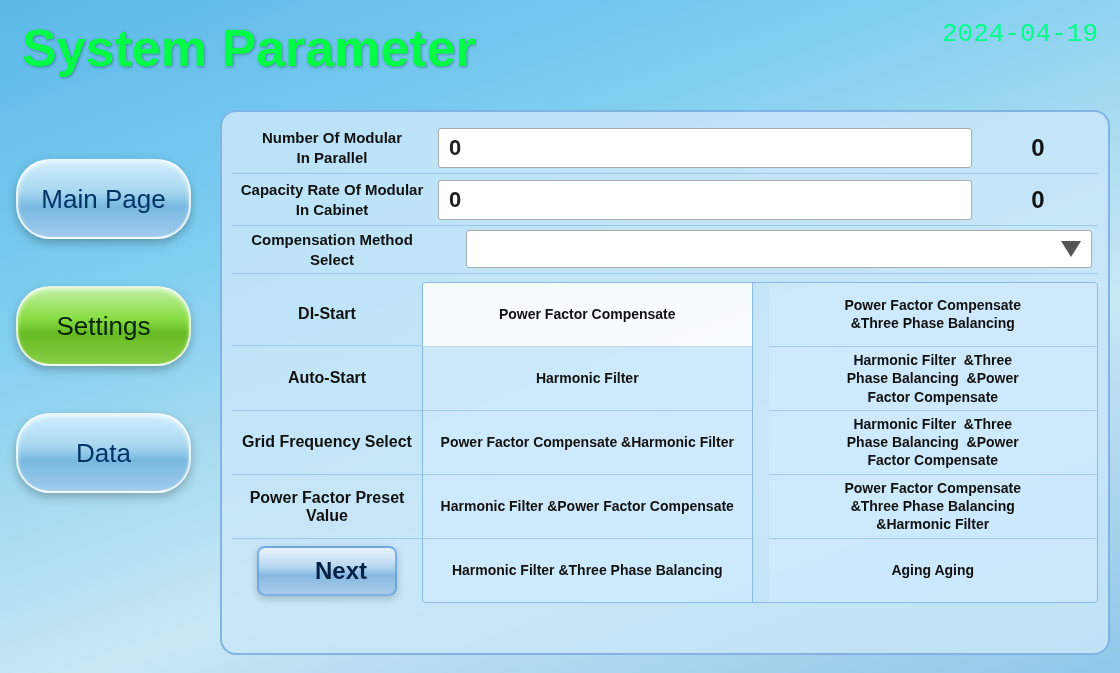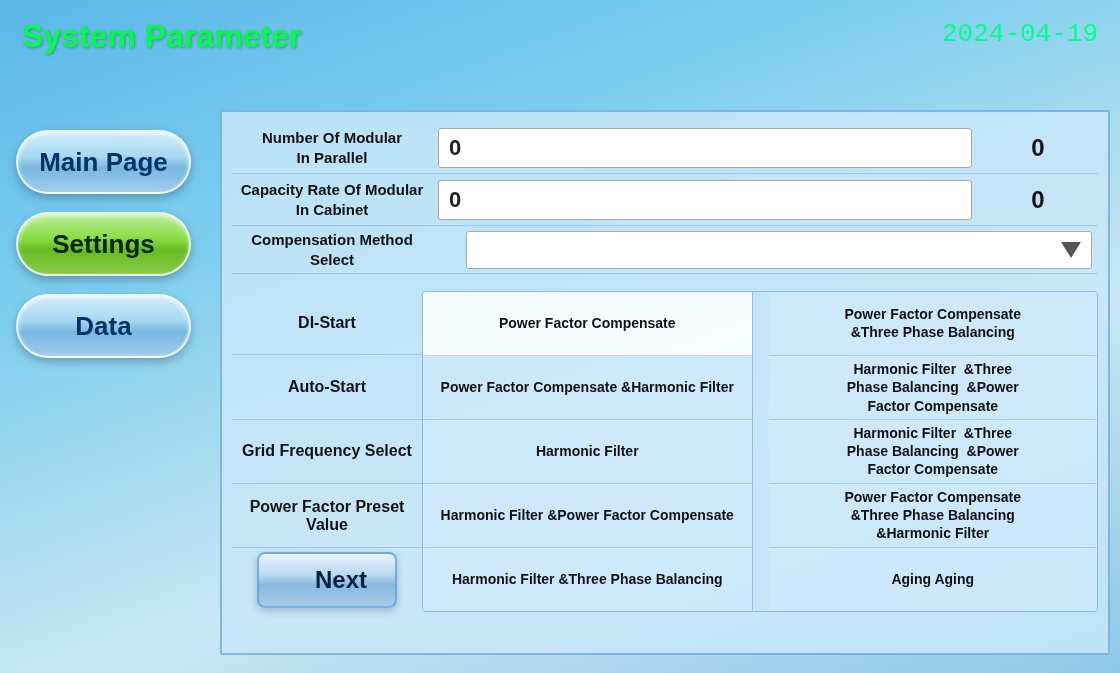--- a/index.html
+++ b/index.html
@@ -10,21 +10,21 @@
       overflow: hidden;
       font-family: Arial, sans-serif;
       background: linear-gradient(160deg, #5bb8e8 0%, #7ecef0 30%, #aadcf0 50%, #c8e8f5 65%, #b0d8ef 80%, #8ec8e8 100%);
       position: relative;
     }
 
     .header-title {
       position: absolute;
       top: 18px;
       left: 22px;
-      font-size: 32px;
+      font-size: 52px;
       font-weight: bold;
       color: #00ff44;
       text-shadow: 1px 1px 3px rgba(0,0,0,0.3);
     }
 
     .header-datetime {
       position: absolute;
       top: 18px;
       right: 22px;
       text-align: right;
@@ -40,48 +40,49 @@
       position: absolute;
       left: 16px;
       top: 130px;
       display: flex;
       flex-direction: column;
       gap: 18px;
     }
 
     .nav-button {
       width: 175px;
-      height: 64px;
+      height: 80px;
       border-radius: 34px;
       border: 2px solid rgba(255,255,255,0.8);
       background: linear-gradient(180deg, #d0eeff 0%, #a8d8f0 40%, #78b8e0 60%, #a0ccee 100%);
       display: flex;
       align-items: center;
       justify-content: center;
       font-size: 26px;
-      font-weight: bold;
+      font-weight: normal;
       color: #003366;
       cursor: pointer;
       box-shadow: 0 4px 10px rgba(0,0,0,0.25), inset 0 2px 4px rgba(255,255,255,0.6);
+      margin-top: 29px;
     }
 
     .nav-button.active {
       background: linear-gradient(180deg, #c0f0a0 0%, #88dd44 40%, #66bb22 60%, #88cc44 100%);
       color: #002200;
     }
 
     
     .main-panel {
       position: absolute;
       left: 220px;
       top: 110px;
       right: 10px;
       bottom: 18px;
       background: rgba(200, 230, 248, 0.85);
-      border-radius: 2px;
+      border-radius: 16px;
       border: 2px solid rgba(100,160,220,0.7);
       padding: 10px;
       overflow: hidden;
     }
 
     
     .param-section {
       display: flex;
       flex-direction: column;
       gap: 0;
@@ -124,21 +125,21 @@
       width: 120px;
       font-size: 24px;
       font-weight: bold;
       color: #111;
       text-align: center;
     }
 
     
     .dropdown-row {
       display: flex;
-      align-items: center;
+      align-items: flex-start;
       border-bottom: 1px solid rgba(100,160,220,0.4);
       min-height: 48px;
       gap: 28px;
     }
 
     .dropdown-control {
       flex: 1;
       height: 38px;
       background: white;
       border: 1px solid #aaa;
@@ -156,21 +157,21 @@
       height: 0;
       border-left: 10px solid transparent;
       border-right: 10px solid transparent;
       border-top: 16px solid #555;
     }
 
     
     .content-grid {
       display: flex;
       width: 100%;
-      margin-top: 17px;
+      margin-top: 8px;
     }
 
     .left-labels {
       width: 190px;
       min-width: 190px;
       display: flex;
       flex-direction: column;
     }
 
     .left-label-cell {
@@ -195,21 +196,21 @@
     .next-cell {
       display: flex;
       align-items: center;
       justify-content: center;
       min-height: 60px;
       border-bottom: none;
     }
 
     .next-button {
       width: 140px;
-      height: 56px;
+      height: 50px;
       background: linear-gradient(180deg, #e8f4ff 0%, #b8d8f0 40%, #88b8e0 60%, #a8cce8 100%);
       border: 2px solid rgba(100,160,220,0.8);
       border-radius: 8px;
       font-size: 24px;
       font-weight: bold;
       color: #002244;
       cursor: pointer;
       box-shadow: 0 3px 8px rgba(0,0,0,0.2);
       padding-left: 28px;
     }
@@ -307,23 +308,23 @@
       <div class="left-label-cell">Power Factor Preset Value</div>
       <div class="left-label-cell next-cell last">
         <button class="next-button">Next</button>
       </div>
     </div>
 
     <div class="options-columns">
 
       <div class="options-col">
         <div class="option-cell highlighted">Power Factor Compensate</div>
+        <div class="option-cell">Harmonic Filter</div>
         <div class="option-cell">Power Factor Compensate
 &amp;Harmonic Filter</div>
-        <div class="option-cell">Harmonic Filter</div>
         <div class="option-cell">Harmonic Filter &amp;Power
 Factor Compensate</div>
         <div class="option-cell">Harmonic Filter
 &amp;Three Phase Balancing</div>
       </div>
 
       <div class="options-col">
         <div class="option-cell">Power Factor Compensate<br>&amp;Three Phase Balancing</div>
         <div class="option-cell">Harmonic Filter &nbsp;&amp;Three<br>Phase Balancing &nbsp;&amp;Power<br>Factor Compensate</div>
         <div class="option-cell">Harmonic Filter &nbsp;&amp;Three<br>Phase Balancing &nbsp;&amp;Power<br>Factor Compensate</div>

